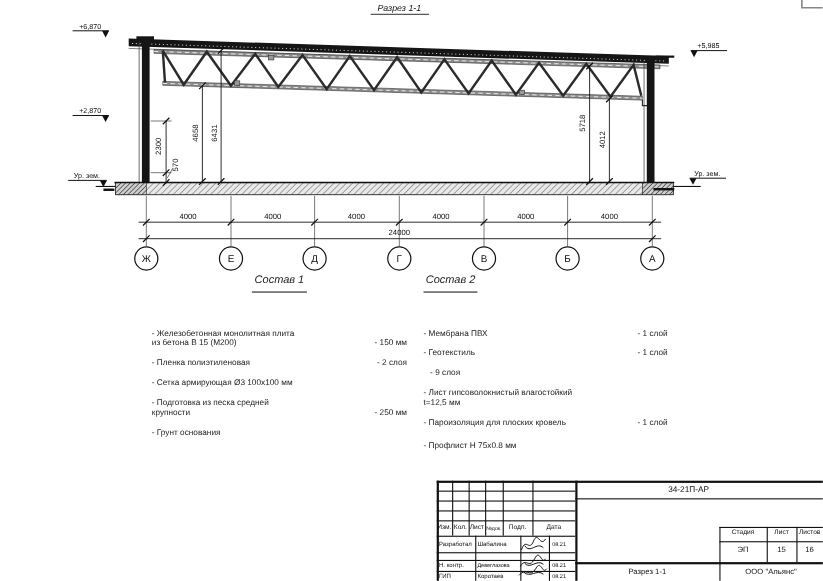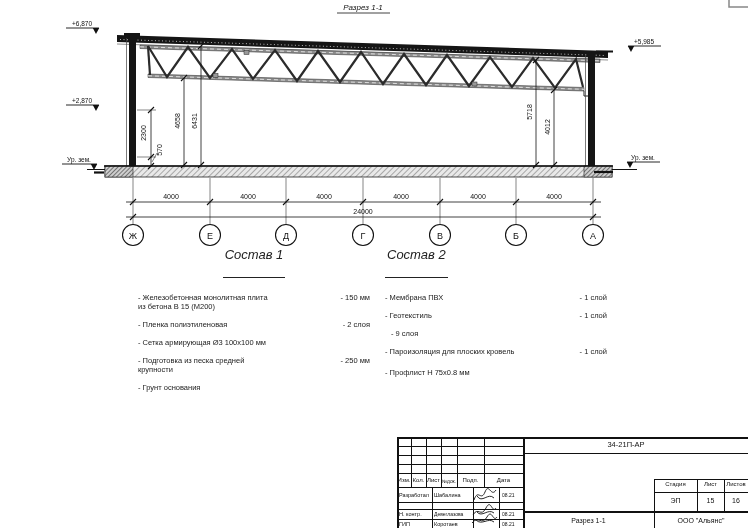--- a/index.html
+++ b/index.html
@@ -2,23 +2,23 @@
 <html><head>
 <meta charset="utf-8">
 <style>
   html,body{margin:0;padding:0;background:#fff;}
   body{width:748px;height:528px;position:relative;overflow:hidden;
        font-family:"Liberation Sans",sans-serif;color:#111;}
   svg text{font-family:"Liberation Sans",sans-serif;fill:#111;}
   .abs{position:absolute;}
   
   .comp{position:absolute;font-size:7.5px;line-height:9px;color:#222;}
-  .comp-title{font-style:italic;font-size:13px;border-bottom:1px solid #222;
-              display:inline-block;padding:0 2px 18px 2px;margin-bottom:15px;}
-  .comp-row{display:flex;justify-content:space-between;
+  .comp-title{font-style:italic;font-size:10px;border-bottom:1px solid #222;
+              display:inline-block;padding:0 2px 6px 2px;margin-bottom:32px;}
+  .comp-row{display:flex;justify-content:space-between;align-items:flex-end;
             margin-bottom:9px;}
   .comp-text{white-space:pre-line;}
   .comp-val{white-space:nowrap;padding-left:6px;}
   .pre-gap{margin-top:12px;}
   
   .hl{position:absolute;background:#111;height:1px;}
   .hl.thick{height:2px;}
   .vl{position:absolute;background:#111;width:1px;}
   .vl.thick{width:2px;}
   .tb-text{position:absolute;font-size:6px;line-height:7px;white-space:nowrap;}
@@ -184,20 +184,25 @@
     <span class="comp-val">- 1 слой</span>
   </div>
   <div class="comp-row">
     <span class="comp-text">- Геотекстиль</span>
     <span class="comp-val">- 1 слой</span>
   </div>
   <div class="comp-row">
     <span class="comp-val">- 9 слоя</span>
   </div>
   <div class="comp-row">
+    <span class="comp-text">- Лист гипсоволокнистый влагостойкий
+t=12,5 мм</span>
+    <span class="comp-val"></span>
+  </div>
+  <div class="comp-row">
     <span class="comp-text">- Пароизоляция для плоских кровель</span>
     <span class="comp-val">- 1 слой</span>
   </div>
   <div class="comp-row pre-gap">
     <span class="comp-text">- Профлист Н 75х0.8 мм</span>
     <span class="comp-val"></span>
   </div>
 </div>
 
 <div>

